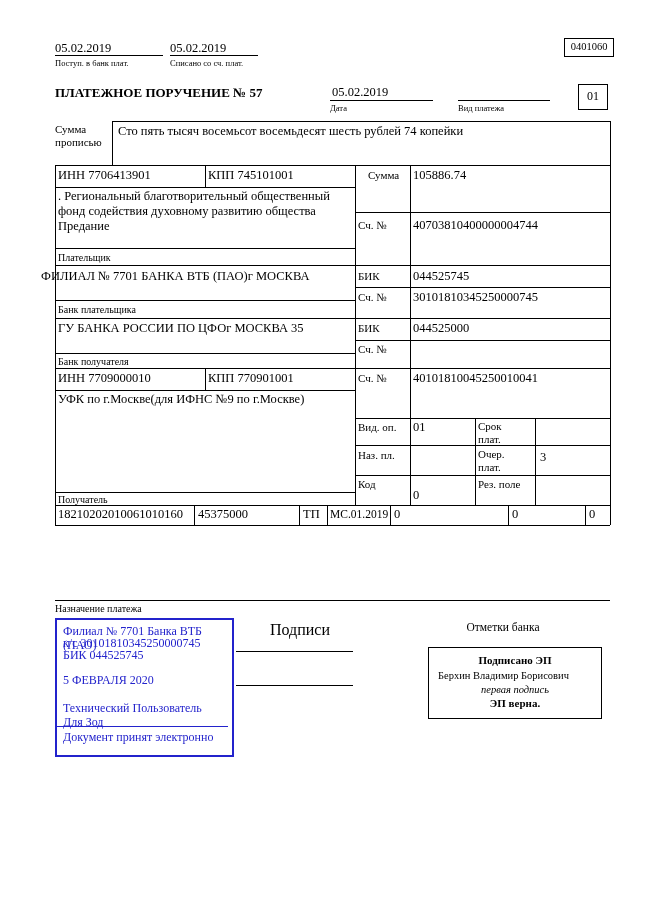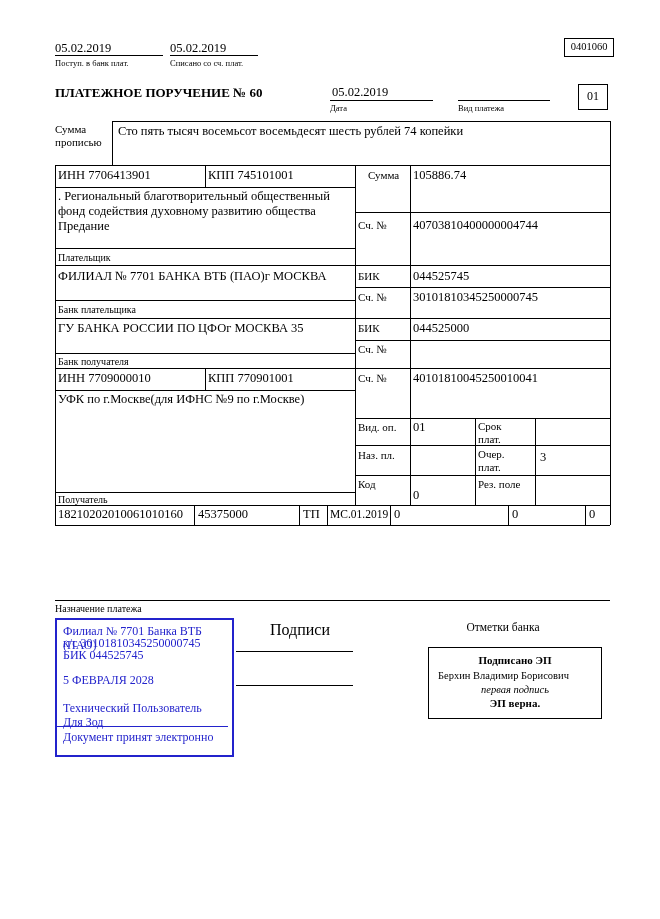--- a/index.html
+++ b/index.html
@@ -71,41 +71,41 @@
   <i class="vl" style="left:585px;top:505px;height:20px"></i>
 
   <div class="t" style="left:55px;top:41px">05.02.2019</div>
   <div class="t sm" style="left:55px;top:58px">Поступ. в банк плат.</div>
   <div class="t" style="left:170px;top:41px">05.02.2019</div>
   <div class="t sm" style="left:170px;top:58px">Списано со сч. плат.</div>
   <div class="box" style="left:564px;top:38px;width:48px;height:17px">
     <div class="ctr" style="font-size:10.5px;line-height:15px">0401060</div>
   </div>
 
-  <div class="t title" style="left:55px;top:85px">ПЛАТЕЖНОЕ ПОРУЧЕНИЕ № 60</div>
+  <div class="t title" style="left:55px;top:85px">ПЛАТЕЖНОЕ ПОРУЧЕНИЕ № 57</div>
   <div class="t" style="left:332px;top:85px">05.02.2019</div>
   <div class="t sm" style="left:330px;top:103px">Дата</div>
   <div class="t sm" style="left:458px;top:103px">Вид платежа</div>
   <div class="box" style="left:578px;top:84px;width:28px;height:24px">
     <div class="ctr" style="font-size:12px;line-height:22px">01</div>
   </div>
 
   <div class="t md w" style="left:55px;top:123px;width:54px">Сумма прописью</div>
   <div class="t" style="left:118px;top:124px">Сто пять тысяч восемьсот восемьдесят шесть рублей 74 копейки</div>
 
   <div class="t" style="left:58px;top:168px">ИНН 7706413901</div>
   <div class="t" style="left:208px;top:168px">КПП 745101001</div>
   <div class="t md" style="left:368px;top:169px">Сумма</div>
   <div class="t" style="left:413px;top:168px">105886.74</div>
   <div class="t w" style="left:58px;top:189px;width:275px;line-height:15px">. Региональный благотворительный общественный фонд содействия духовному развитию общества Предание</div>
   <div class="t md" style="left:358px;top:219px">Сч. №</div>
   <div class="t" style="left:413px;top:218px">40703810400000004744</div>
   <div class="t lbl" style="left:58px;top:252px">Плательщик</div>
 
-  <div class="t" style="left:58px;top:269px">ФИЛИАЛ № 7701 БАНКА ВТБ (ПАО)г МОСКВА</div>
+  <div class="t" style="left:41px;top:269px">ФИЛИАЛ № 7701 БАНКА ВТБ (ПАО)г МОСКВА</div>
   <div class="t md" style="left:358px;top:270px">БИК</div>
   <div class="t" style="left:413px;top:269px">044525745</div>
   <div class="t md" style="left:358px;top:291px">Сч. №</div>
   <div class="t" style="left:413px;top:290px">30101810345250000745</div>
   <div class="t lbl" style="left:58px;top:304px">Банк плательщика</div>
 
   <div class="t" style="left:58px;top:321px">ГУ БАНКА РОССИИ ПО ЦФОг МОСКВА 35</div>
   <div class="t md" style="left:358px;top:322px">БИК</div>
   <div class="t" style="left:413px;top:321px">044525000</div>
   <div class="t md" style="left:358px;top:343px">Сч. №</div>
@@ -139,21 +139,21 @@
 
   <div class="t lbl" style="left:55px;top:603px">Назначение платежа</div>
 
   <div class="t ctr md" style="left:240px;top:621px;width:120px;font-size:16px">Подписи</div>
   <div class="t ctr md" style="left:428px;top:621px;width:150px;font-size:11.5px">Отметки банка</div>
 
   <div class="bluebox" style="left:55px;top:618px;width:175px;height:135px">
     <div class="bt" style="left:6px;top:4px">Филиал № 7701 Банка ВТБ (ПАО)</div>
     <div class="bt" style="left:6px;top:16px">к/с 30101810345250000745</div>
     <div class="bt" style="left:6px;top:28px">БИК 044525745</div>
-    <div class="bt" style="left:6px;top:53px">5 ФЕВРАЛЯ 2028</div>
+    <div class="bt" style="left:6px;top:53px">5 ФЕВРАЛЯ 2020</div>
     <div class="bt w" style="left:6px;top:81px;width:150px">Технический Пользователь Для Зод</div>
     <div class="bhl" style="left:0;top:106px;width:171px"></div>
     <div class="bt" style="left:6px;top:110px">Документ принят электронно</div>
   </div>
 
   <div class="box" style="left:428px;top:647px;width:172px;height:70px">
     <div class="ctr b" style="position:absolute;left:0;top:6px;width:100%;font-size:11px">Подписано ЭП</div>
     <div style="position:absolute;left:9px;top:22px;font-size:10.5px">Берхин Владимир Борисович</div>
     <div class="ctr i" style="position:absolute;left:0;top:36px;width:100%;font-size:10.5px">первая подпись</div>
     <div class="ctr b" style="position:absolute;left:0;top:49px;width:100%;font-size:11px">ЭП верна.</div>

